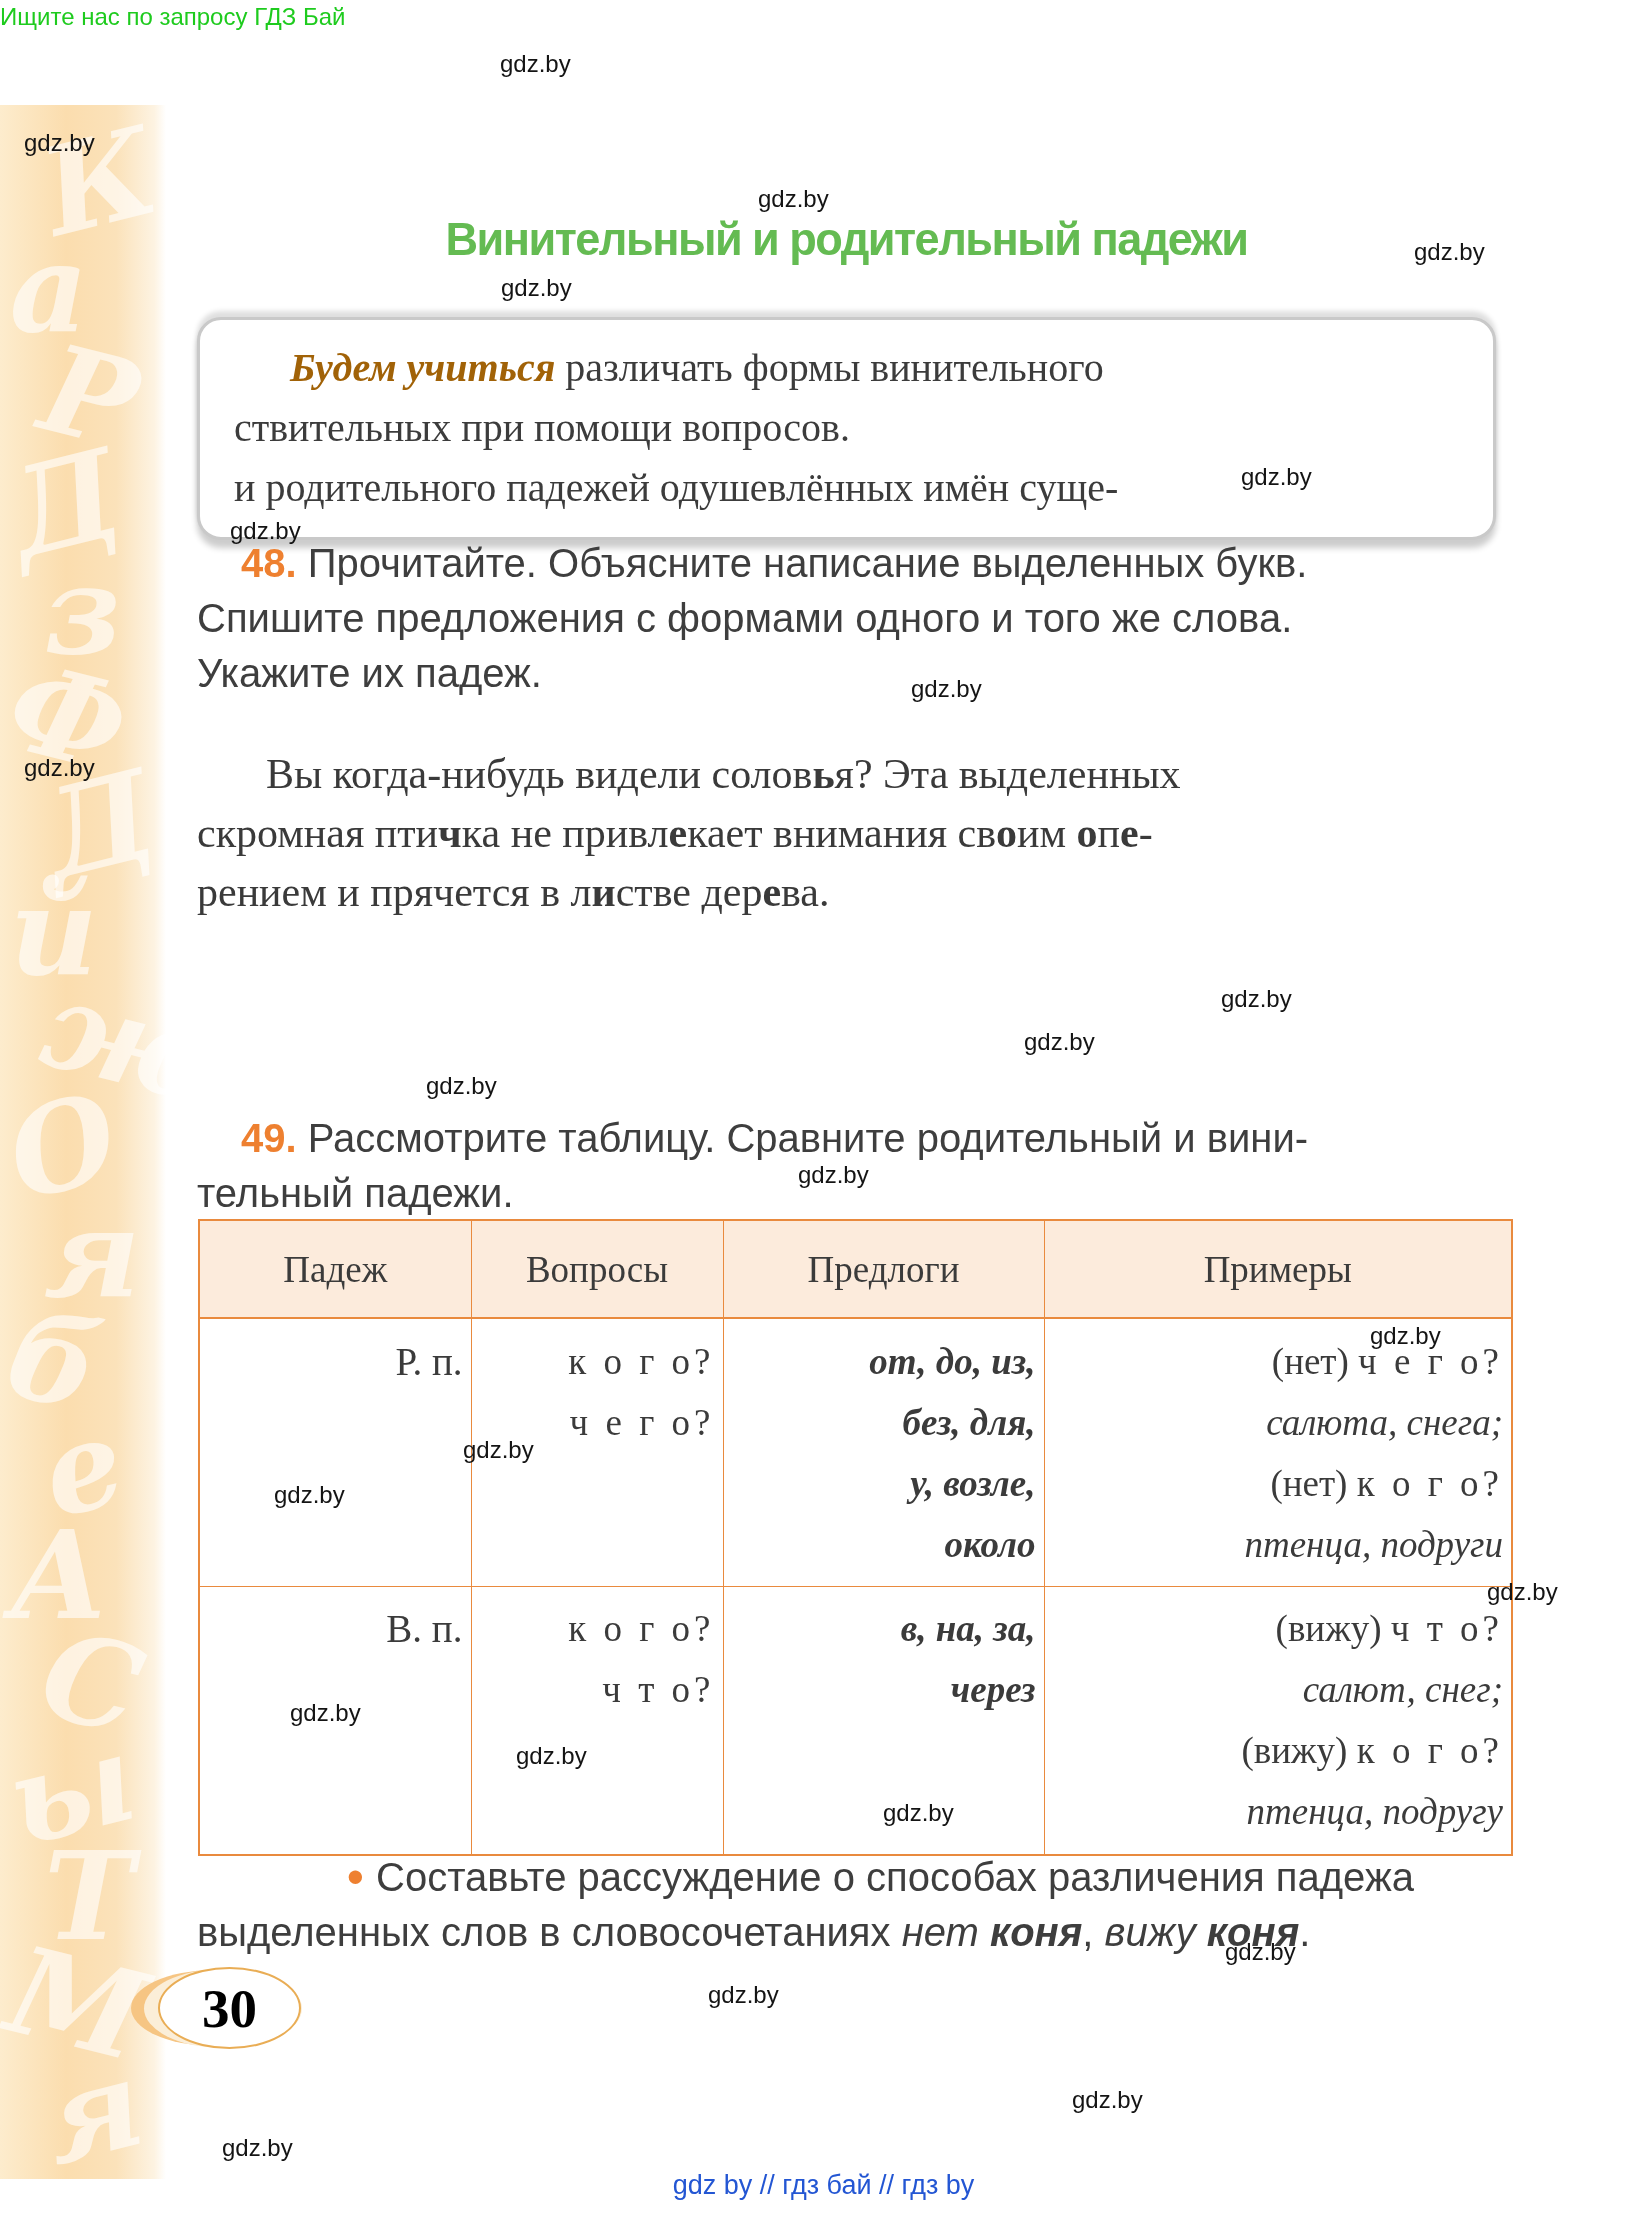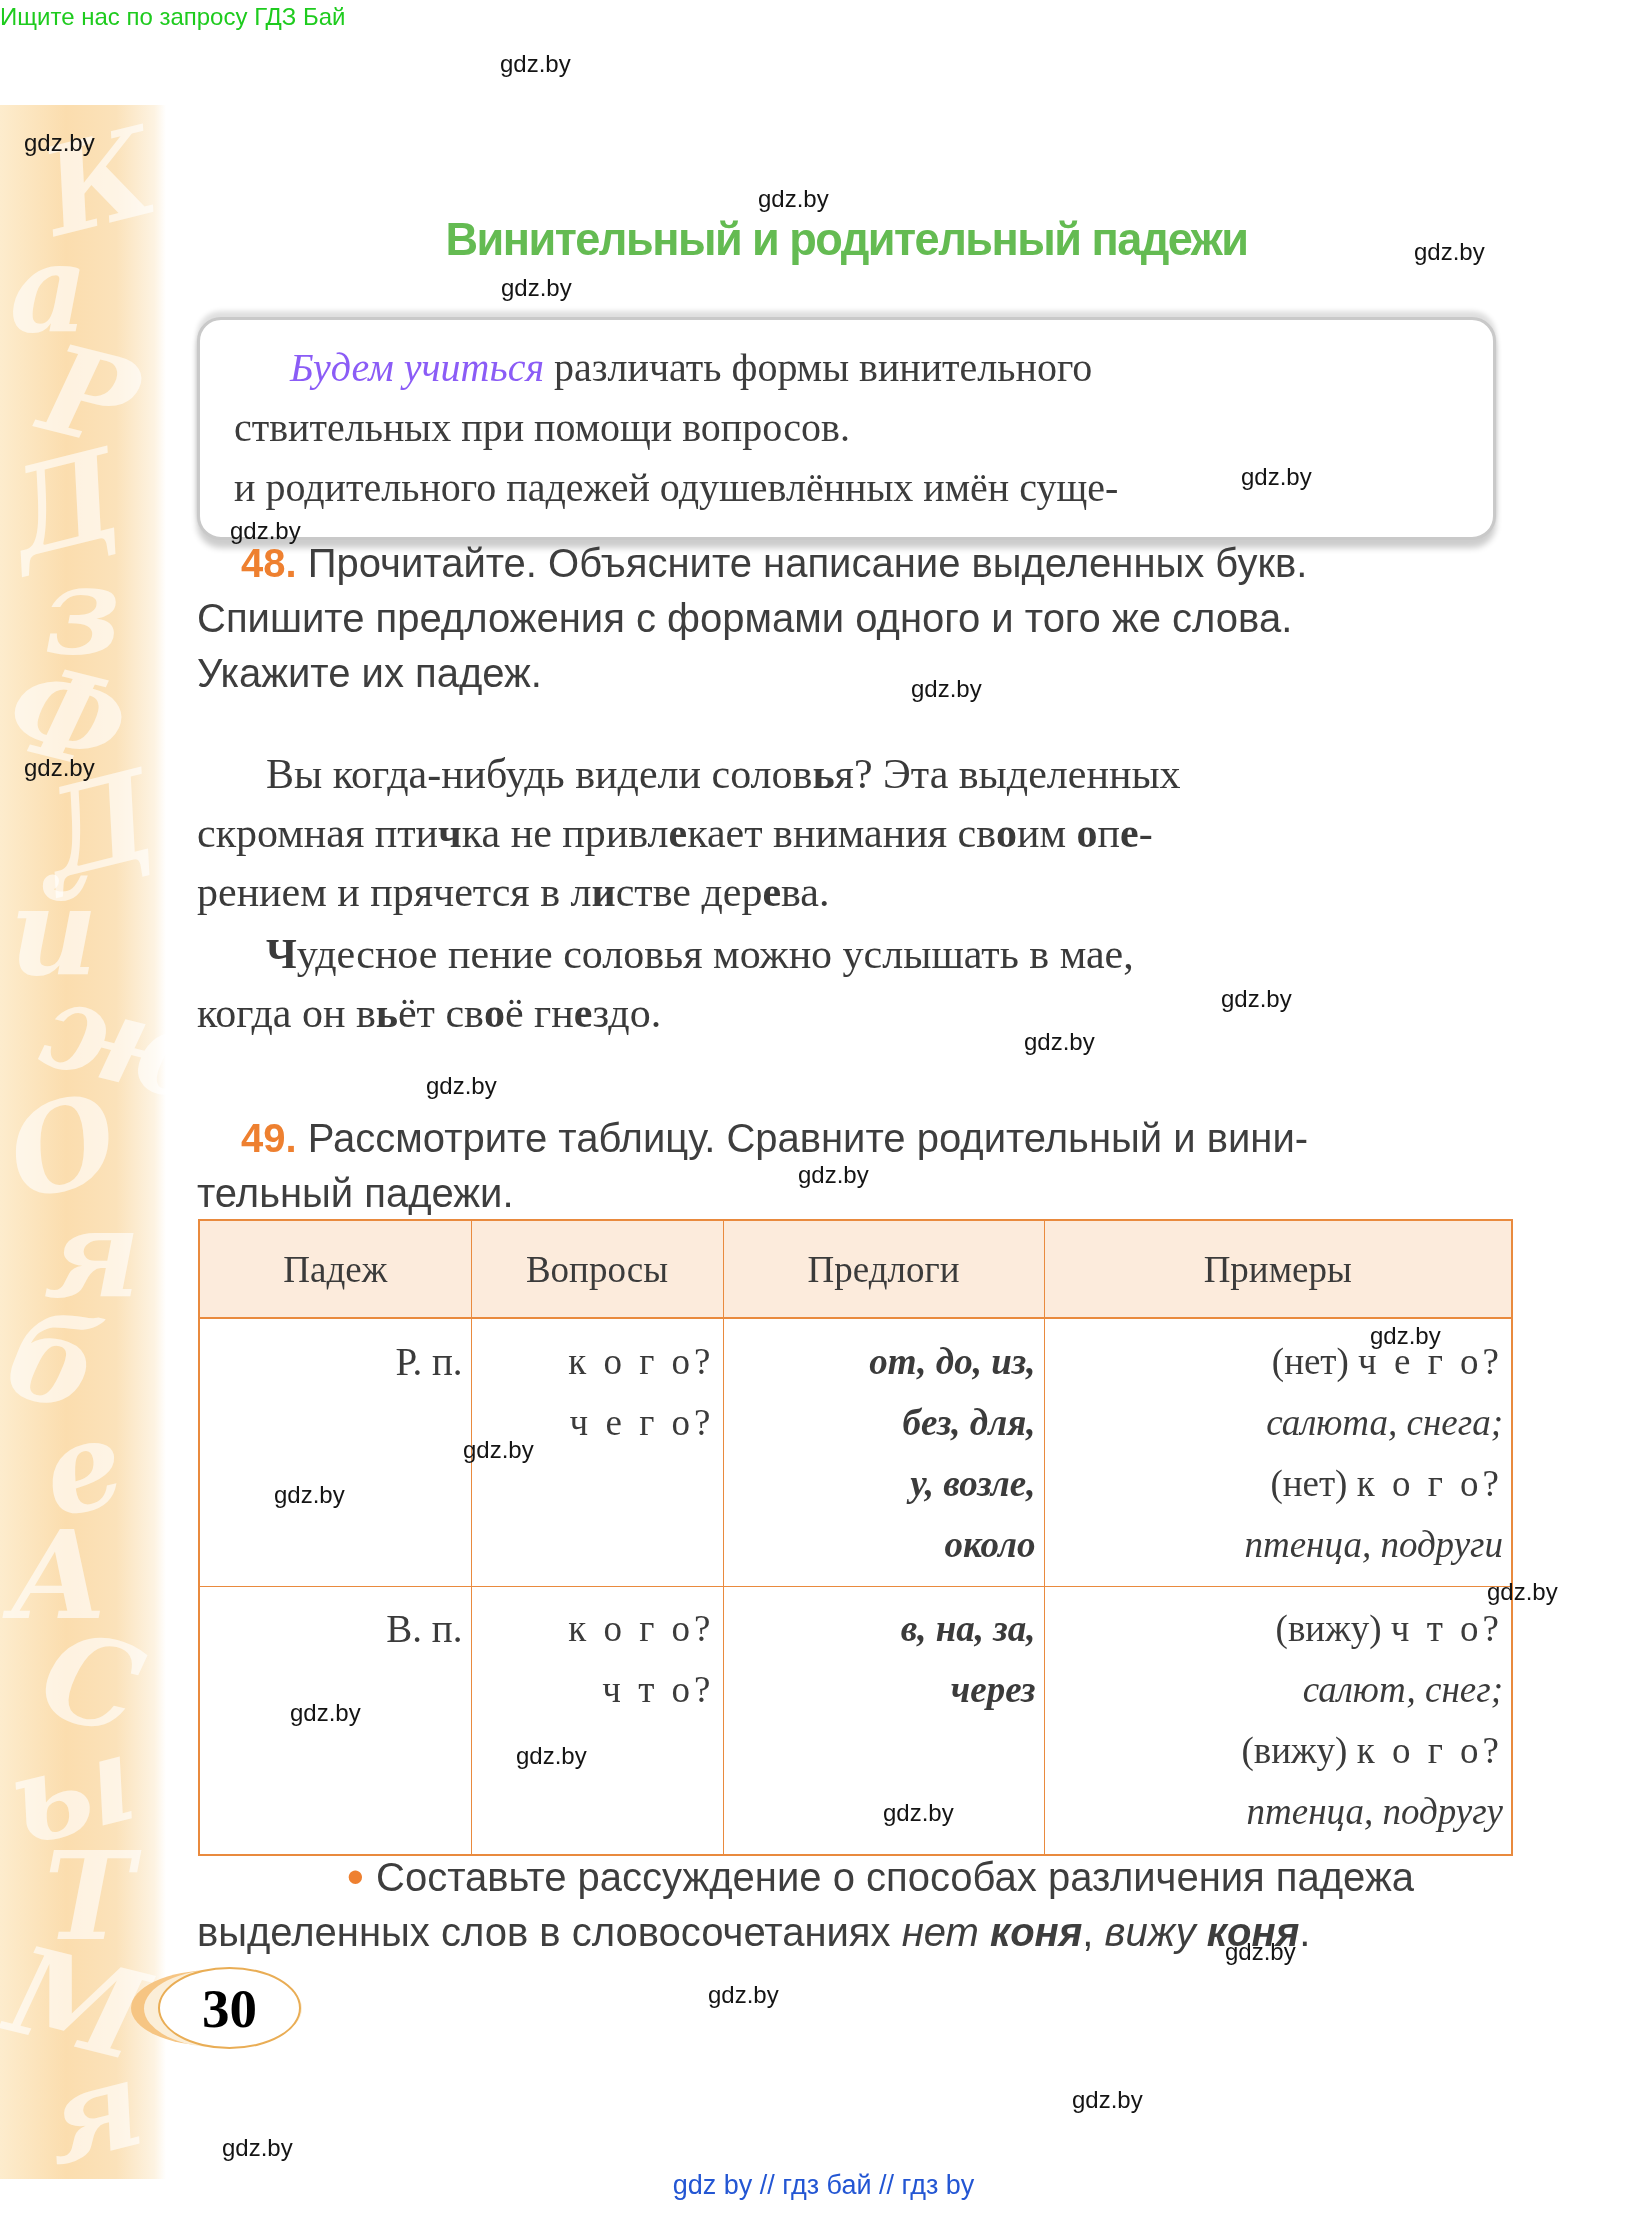--- a/index.html
+++ b/index.html
@@ -22,21 +22,21 @@
   .title{position:absolute;top:211px;left:197px;width:1299px;text-align:center;
          font-family:"Liberation Sans","DejaVu Sans",sans-serif;font-weight:bold;font-size:47px;
          letter-spacing:-1.6px;color:#64bb52;white-space:nowrap;transform:scaleX(0.96);}
 
   .learn-box{position:absolute;top:317px;left:197px;width:1299px;box-sizing:border-box;
              background:#ffffff;border:3.2px solid #c9c9c9;border-radius:24px;
              box-shadow:0 -5.6px 4.8px rgba(0,0,0,0.13),0 7.3px 6.4px rgba(0,0,0,0.20);
              padding:17.7px 34px 19.3px 34px;font-size:40px;line-height:60px;color:#3c3c3c;}
   .learn-box .line{white-space:nowrap;}
   .learn-box .line.first{padding-left:56px;}
-  .green-script{color:#8b5cf6;font-weight:normal;font-style:italic;}
+  .green-script{color:#a16207;font-weight:bold;font-style:italic;}
 
   .sans-block{font-family:"Liberation Sans","DejaVu Sans",sans-serif;font-size:40px;line-height:55px;color:#3e3e3e;}
   .line{white-space:nowrap;}
   .indent{padding-left:44px;}
   .num{color:#ee8030;font-weight:bold;}
   .ex48{position:absolute;top:536px;left:197px;width:1322px;}
   .ex49{position:absolute;top:1111px;left:197px;width:1322px;}
 
   .passage{position:absolute;left:197px;width:1322px;font-size:42px;line-height:59px;color:#3a3a3a;}
   .p1{top:745px;}
@@ -157,24 +157,20 @@
     <div class="line">Спишите предложения с формами одного и того же слова.</div>
     <div class="line">Укажите их падеж.</div>
   </div>
 
   <div class="passage p1">
     <div class="line first"><span>Вы когда-нибудь видели солов</span><span class="b">ь</span><span>я? Эта выделенных</span></div>
     <div class="line"><span>скромная пти</span><span class="b">ч</span><span>ка не привл</span><span class="b">е</span><span>кает внимания св</span><span class="b">о</span><span>им </span><span class="b">о</span><span>п</span><span class="b">е</span><span>-</span></div>
     <div class="line"><span>рением и прячется в л</span><span class="b">и</span><span>стве дер</span><span class="b">е</span><span>ва.</span></div>
   </div>
 
-  <div class="passage p2">
-    <div class="line first"><span class="b">Ч</span><span>удесное пение соловья можно услышать в мае,</span></div>
-    <div class="line"><span>когда он в</span><span class="b">ь</span><span>ёт св</span><span class="b">о</span><span>ё гн</span><span class="b">е</span><span>здо.</span></div>
-  </div>
 
   <div class="ex49 sans-block">
     <div class="line indent">
       <span class="num">49.</span>
       <span>Рассмотрите таблицу. Сравните родительный и вини-</span>
     </div>
     <div class="line">тельный падежи.</div>
   </div>
 
   <table class="case-table">

